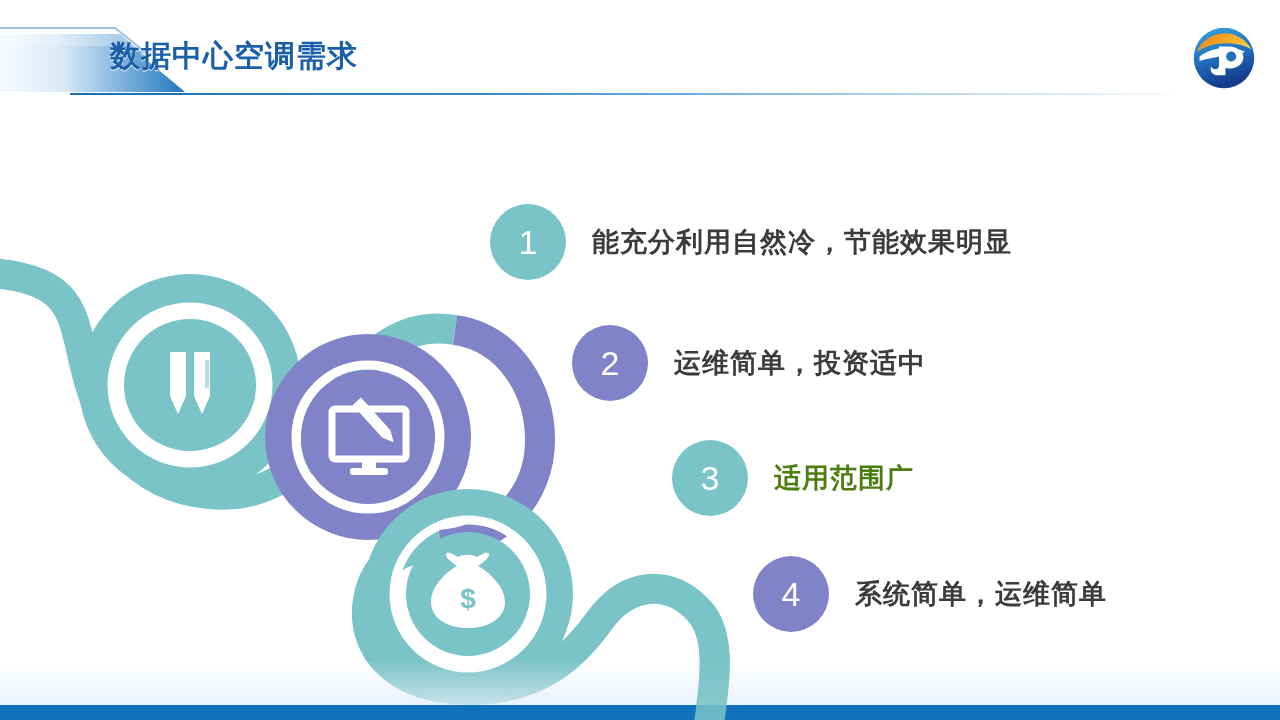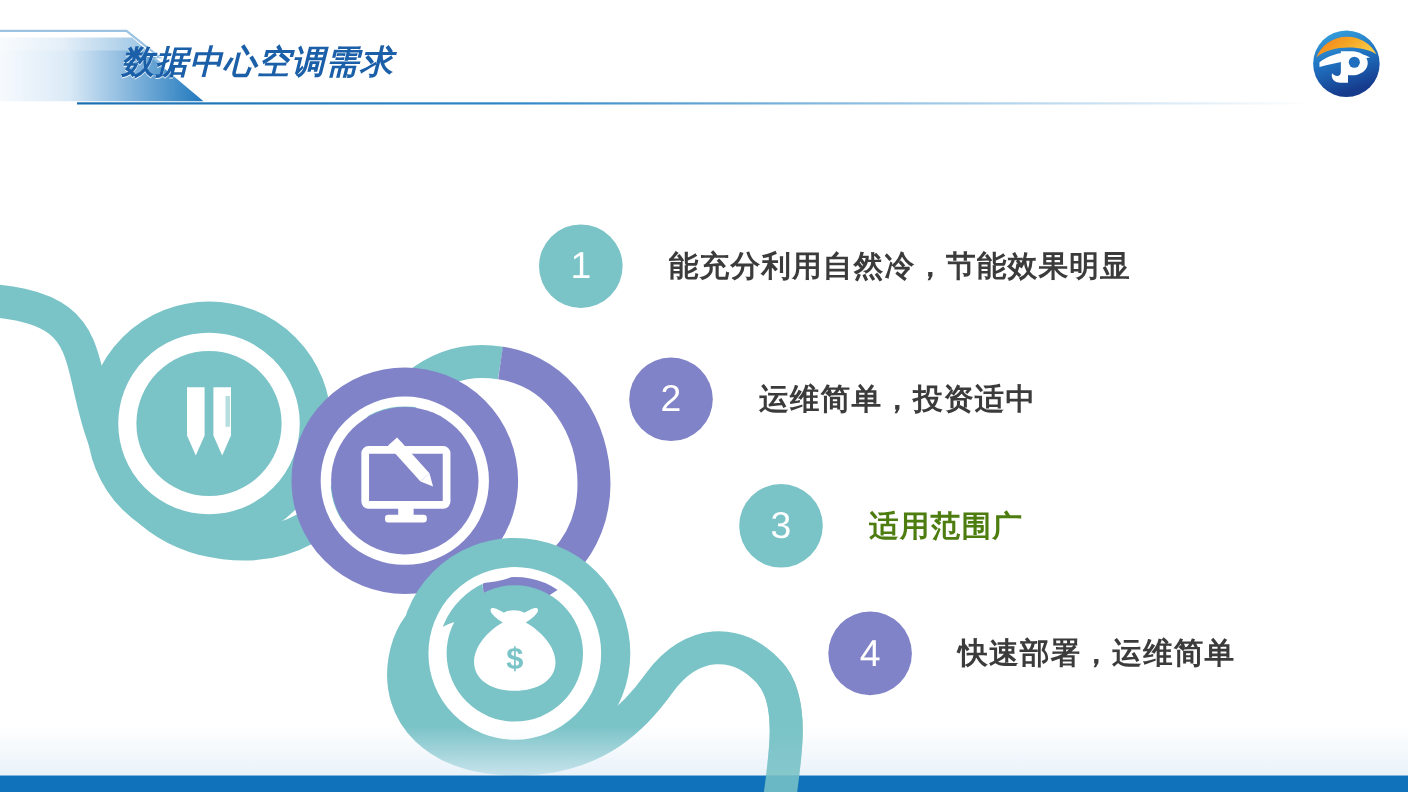--- a/index.html
+++ b/index.html
@@ -42,21 +42,20 @@
   .slide-title {
     position: absolute;
     left: 110px;
     top: 36px;
     font-size: 30px;
     font-weight: bold;
     letter-spacing: 1px;
     color: #1a5fa8;
     text-shadow: 0 1px 0 rgba(255,255,255,0.9);
     white-space: nowrap;
-    font-style: italic;
   }
   .logo {
     position: absolute;
     right: 20px;
     top: 22px;
     width: 72px;
     height: 72px;
   }
 
   
@@ -105,21 +104,21 @@
     align-items: center;
     justify-content: center;
     color: #ffffff;
     font-size: 34px;
     font-weight: normal;
     flex: 0 0 auto;
   }
   .point-badge.teal { background: #7ac3c7; }
   .point-badge.purple { background: #8183c8; }
   .point-text {
-    margin-left: 42px;
+    margin-left: 26px;
     font-size: 27px;
     font-weight: bold;
     color: #3b3b3b;
     letter-spacing: 1px;
     white-space: nowrap;
   }
   .point-text.light { font-weight: bold; color: #4d7c0f; }
 
   .p1 { left: 490px; top: 204px; }
   .p2 { left: 572px; top: 325px; }
@@ -256,18 +255,18 @@
       <div class="point-text">运维简单，投资适中</div>
     </div>
 
     <div class="point p3">
       <div class="point-badge teal">3</div>
       <div class="point-text light">适用范围广</div>
     </div>
 
     <div class="point p4">
       <div class="point-badge purple">4</div>
-      <div class="point-text">快速部署，运维简单</div>
+      <div class="point-text">系统简单，运维简单</div>
     </div>
 
   </div>
 
 </div>
 
 </body></html>

